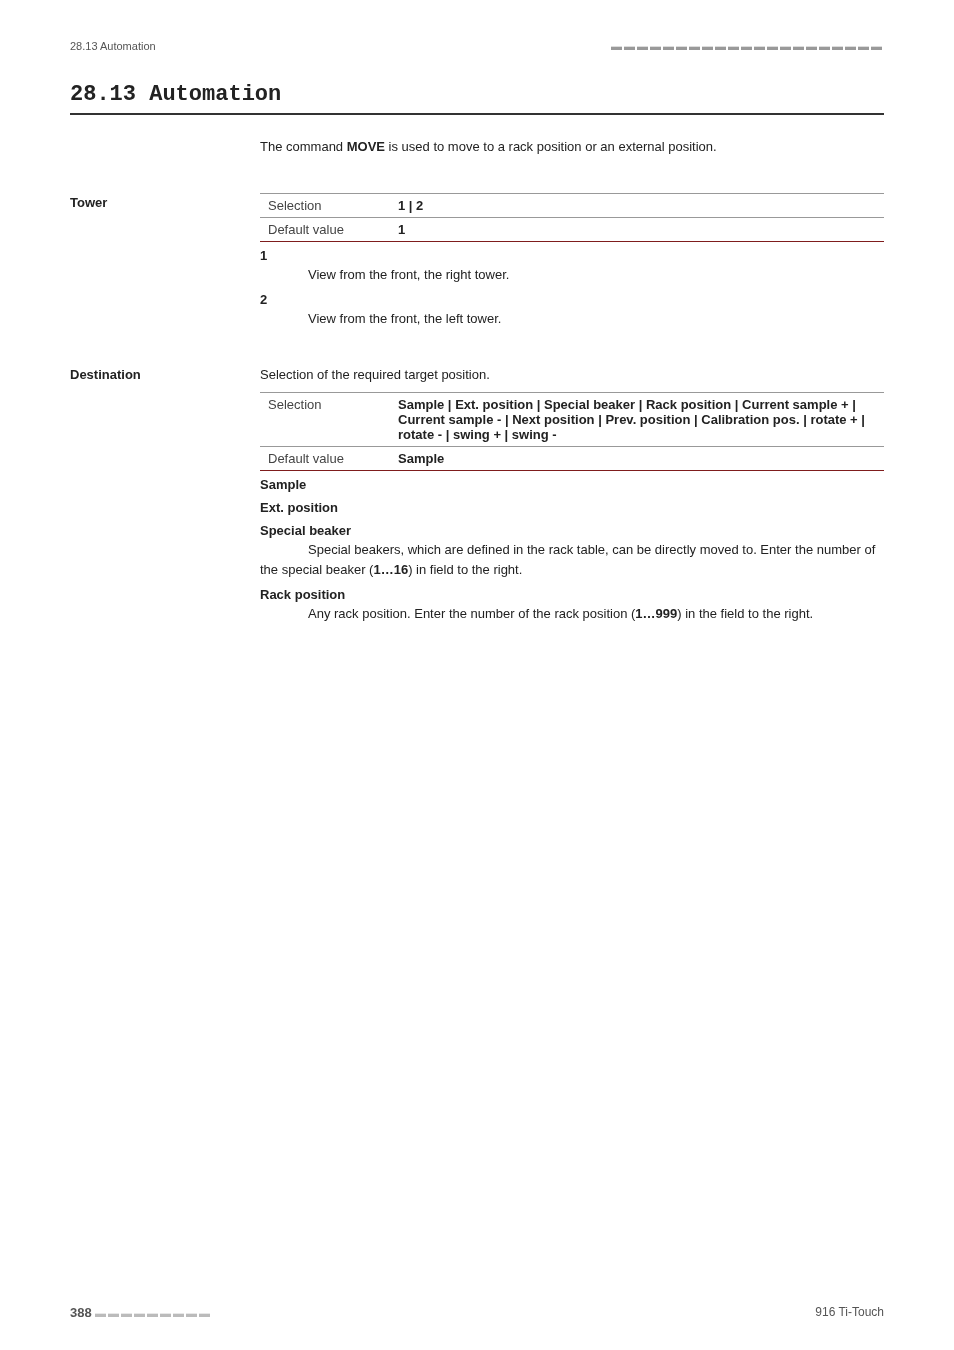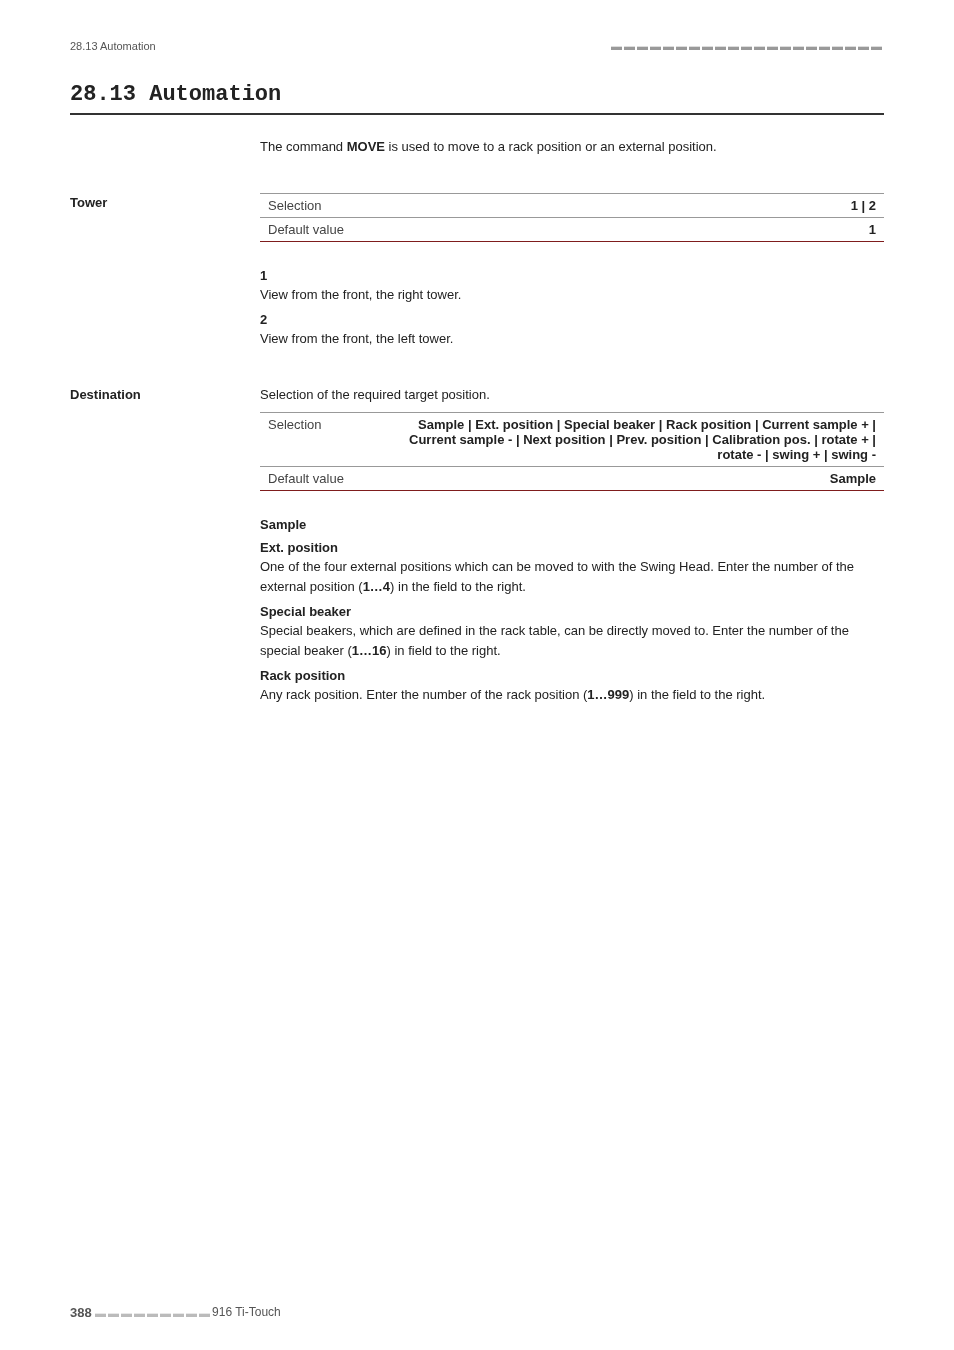--- a/index.html
+++ b/index.html
@@ -62,65 +62,66 @@
     }
     .right-content p {
       font-size: 13px;
       line-height: 1.5;
       margin-bottom: 8px;
     }
     
     .param-table {
       width: 100%;
       border-collapse: collapse;
-      margin-bottom: 26px;
+      margin-bottom: 6px;
     }
     .param-table td {
       padding: 4px 8px;
       font-size: 13px;
       vertical-align: top;
     }
     .param-table tr {
       border-top: 1px solid #999;
     }
     .param-table tr:last-child {
       border-bottom: 1px solid #7f1d1d;
     }
     .param-table .col-label {
       width: 130px;
       color: #444;
     }
     .param-table .col-value {
       font-weight: bold;
-      text-align: right;
     }
     
     .value-item {
       margin-bottom: 8px;
       font-size: 13px;
     }
     .value-item-title {
       font-weight: bold;
       display: block;
       margin-bottom: 2px;
     }
     .value-item-desc {
       line-height: 1.5;
+      margin-left: 48px;
     }
     
     .section-gap {
       height: 18px;
     }
     
     .page-footer {
       position: absolute;
       bottom: 30px;
       left: 70px;
       right: 70px;
       display: flex;
+      justify-content: space-between;
       font-size: 12px;
       color: #555;
     }
     .footer-page-num {
       font-weight: bold;
       font-size: 13px;
     }
     .footer-dots {
       color: #bbb;
       letter-spacing: 2px;
@@ -197,21 +198,20 @@
         </tr>
       </tbody>
         </table>
 
       <div class="value-item">
         <span class="value-item-title">Sample</span>
       </div>
 
       <div class="value-item">
         <span class="value-item-title">Ext. position</span>
-        <span class="value-item-desc">One of the four external positions which can be moved to with the Swing Head. Enter the number of the external position (<strong>1…4</strong>) in the field to the right.</span>
       </div>
 
       <div class="value-item">
         <span class="value-item-title">Special beaker</span>
         <span class="value-item-desc">Special beakers, which are defined in the rack table, can be directly moved to. Enter the number of the special beaker (<strong>1…16</strong>) in field to the right.</span>
       </div>
 
       <div class="value-item">
         <span class="value-item-title">Rack position</span>
         <span class="value-item-desc">Any rack position. Enter the number of the rack position (<strong>1…999</strong>) in the field to the right.</span>

